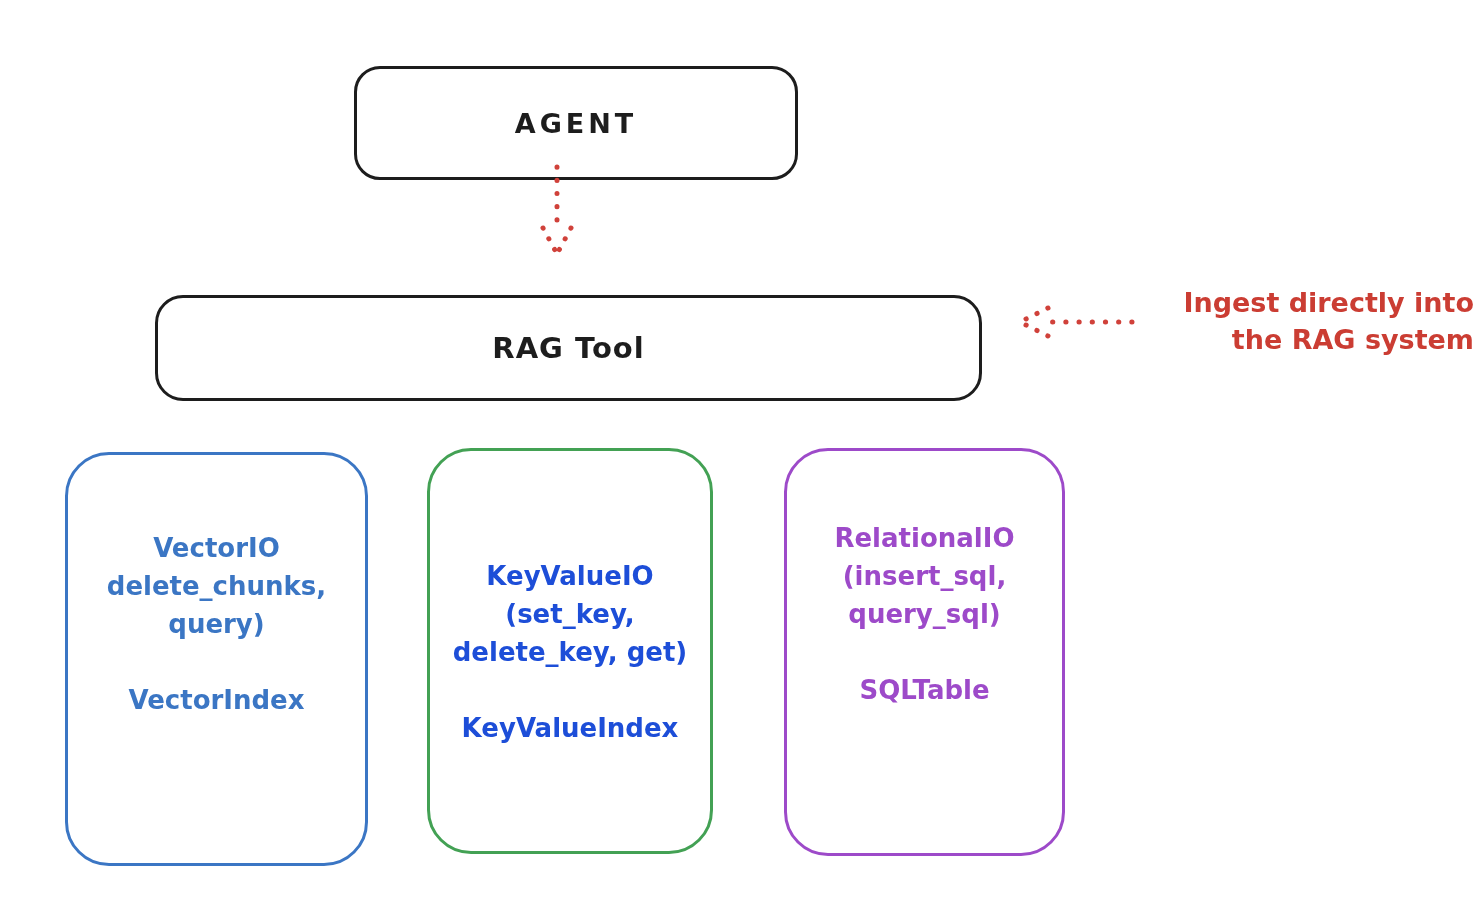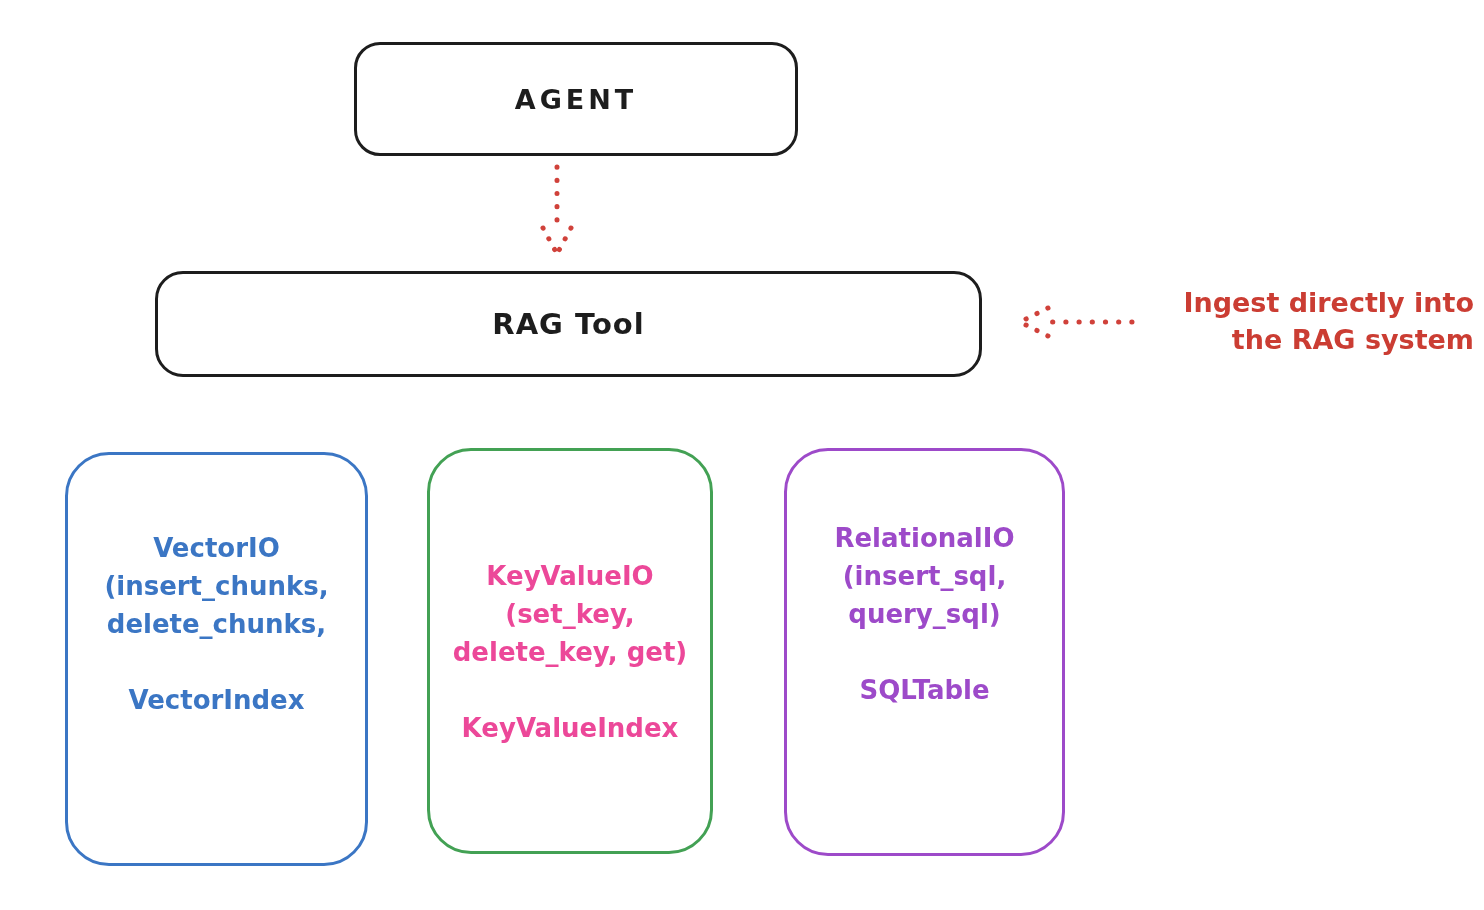--- a/index.html
+++ b/index.html
@@ -18,20 +18,21 @@
   .box {
     position: absolute;
     box-sizing: border-box;
     background: #ffffff;
     display: flex;
     align-items: center;
     justify-content: center;
   }
   .box.black {
     border: 3.5px solid #1d1d1d;
+    margin-top: 24px;
   }
   .agent-box {
     left: 354px; top: 42px;
     width: 444px; height: 114px;
     border-radius: 26px;
   }
   .agent-label {
     font-size: 27px;
     font-weight: bold;
     letter-spacing: 4px;
@@ -104,26 +105,26 @@
     <line x1="34" y1="36" x2="6" y2="22" fill="none" stroke-width="5" stroke-linecap="round" stroke-dasharray="0.2 12" stroke="#d0413a"></line>
   </svg>
 
   <div class="annotation" style="color: rgb(203, 61, 51);">
     <div>Ingest directly into</div>
     <div>the RAG system</div>
   </div>
 
   <div class="box io-box vector-box" style="border-color: rgb(59, 118, 196); color: rgb(59, 118, 196);">
     <div>VectorIO</div>
-    <div>(insert_chunks,</div>
     <div>delete_chunks,</div>
+    <div>query)</div>
     <div class="index-label">VectorIndex</div>
   </div>
 
-  <div class="box io-box keyvalue-box" style="border-color: rgb(67, 161, 84); color: #ec4899;">
+  <div class="box io-box keyvalue-box" style="border-color: rgb(67, 161, 84); color: #1d4ed8;">
     <div>KeyValueIO</div>
     <div>(set_key,</div>
     <div>delete_key, get)</div>
     <div class="index-label">KeyValueIndex</div>
   </div>
 
   <div class="box io-box relational-box" style="border-color: rgb(157, 74, 201); color: rgb(157, 74, 201);">
     <div>RelationalIO</div>
     <div>(insert_sql,</div>
     <div>query_sql)</div>

